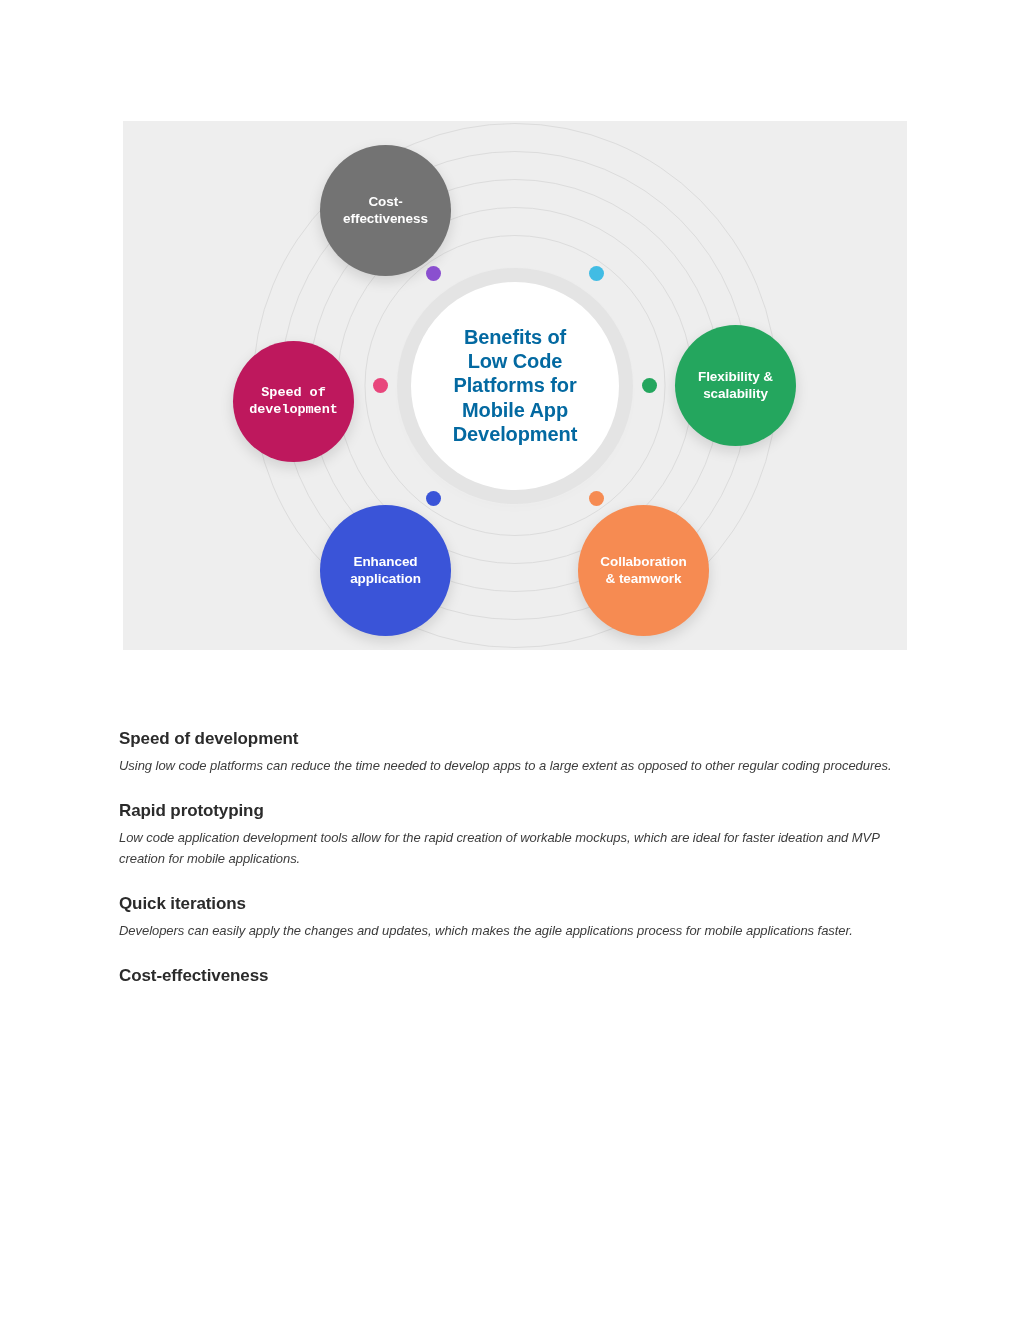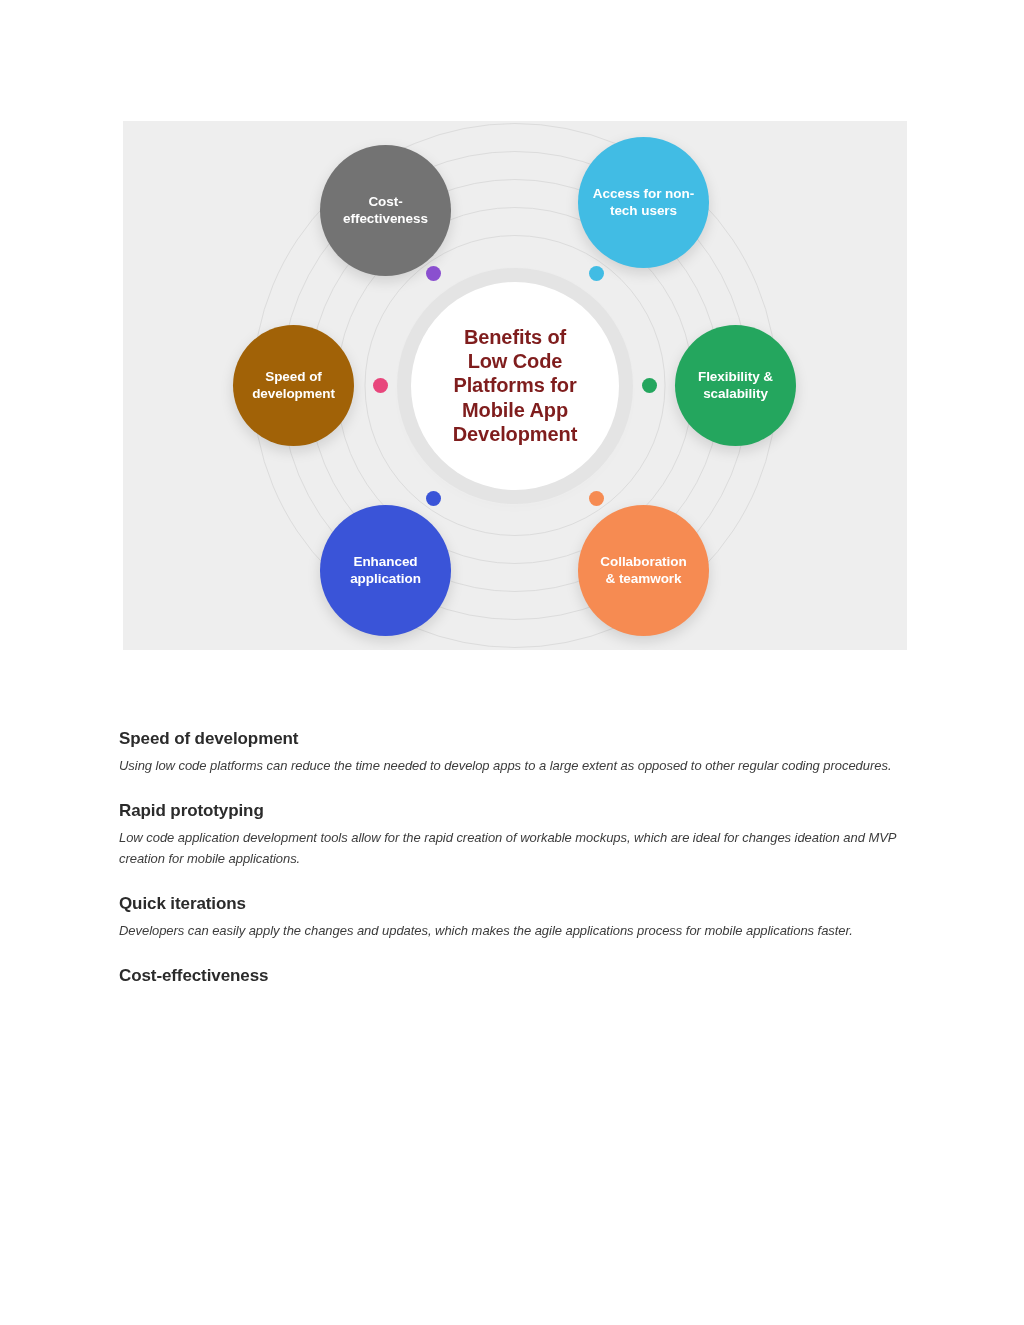--- a/index.html
+++ b/index.html
@@ -66,21 +66,21 @@
       0 0 0 15px #ededed,
       0 6px 22px rgba(0,0,0,0.06);
     display: flex;
     align-items: center;
     justify-content: center;
     z-index: 5;
   }
 
   .hub-title {
     text-align: center;
-    color: #7f1d1d;
+    color: #0369a1;
     font-size: 20px;
     font-weight: bold;
     line-height: 1.22;
     letter-spacing: -0.1px;
     padding: 0 8px;
     white-space: pre-line;
   }
 
   
   .bubble {
@@ -179,41 +179,37 @@
 Platforms for
 Mobile App
 Development</span>
       </div>
 
       <div class="bubble" style="left:197px; top:24px; width:131px; height:131px; background:#737373;">
         <span class="bubble-label">Cost-
 effectiveness</span>
       </div>
 
-      <div class="bubble" style="left:455px; top:16px; width:131px; height:131px; background:#41bce4;">
-        <span class="bubble-label">Access for non-
-tech users</span>
-      </div>
 
       <div class="bubble" style="left:552px; top:204px; width:121px; height:121px; background:#24a65e;">
         <span class="bubble-label">Flexibility &amp;
 scalability</span>
       </div>
 
       <div class="bubble" style="left:455px; top:384px; width:131px; height:131px; background:#f68b52;">
         <span class="bubble-label">Collaboration
 &amp; teamwork</span>
       </div>
 
       <div class="bubble" style="left:197px; top:384px; width:131px; height:131px; background:#3a54d8;">
         <span class="bubble-label">Enhanced
 application</span>
       </div>
 
-      <div class="bubble" style="left:110px; top:204px; width:121px; height:121px; background:#a16207;">
+      <div class="bubble" style="left:110px; top:220px; width:121px; height:121px; background:#be185d;font-family:Liberation Mono, monospace;">
         <span class="bubble-label">Speed of
 development</span>
       </div>
 
       <div class="orbit-dot" style="left:303px; top:145px; background:#8a4fcf;"></div>
       <div class="orbit-dot" style="left:466px; top:145px; background:#41bce4;"></div>
       <div class="orbit-dot" style="left:519px; top:257px; background:#24a65e;"></div>
       <div class="orbit-dot" style="left:466px; top:370px; background:#f68b52;"></div>
       <div class="orbit-dot" style="left:303px; top:370px; background:#3a54d8;"></div>
       <div class="orbit-dot" style="left:250px; top:257px; background:#e8467c;"></div>
@@ -223,21 +219,21 @@
 
   <div class="content">
 
     <div class="section">
       <h3 class="section-heading">Speed of development</h3>
       <p class="section-body">Using low code platforms can reduce the time needed to develop apps to a large extent as opposed to other regular coding procedures.</p>
     </div>
 
     <div class="section">
       <h3 class="section-heading">Rapid prototyping</h3>
-      <p class="section-body">Low code application development tools allow for the rapid creation of workable mockups, which are ideal for changes ideation and MVP creation for mobile applications.</p>
+      <p class="section-body">Low code application development tools allow for the rapid creation of workable mockups, which are ideal for faster ideation and MVP creation for mobile applications.</p>
     </div>
 
     <div class="section">
       <h3 class="section-heading">Quick iterations</h3>
       <p class="section-body">Developers can easily apply the changes and updates, which makes the agile applications process for mobile applications faster.</p>
     </div>
 
     <div class="section">
       <h3 class="section-heading">Cost-effectiveness</h3>
     </div>

